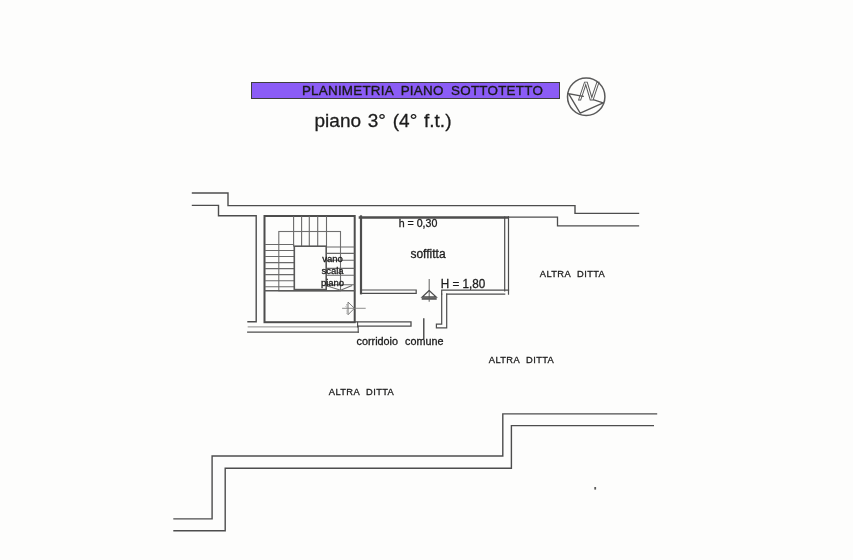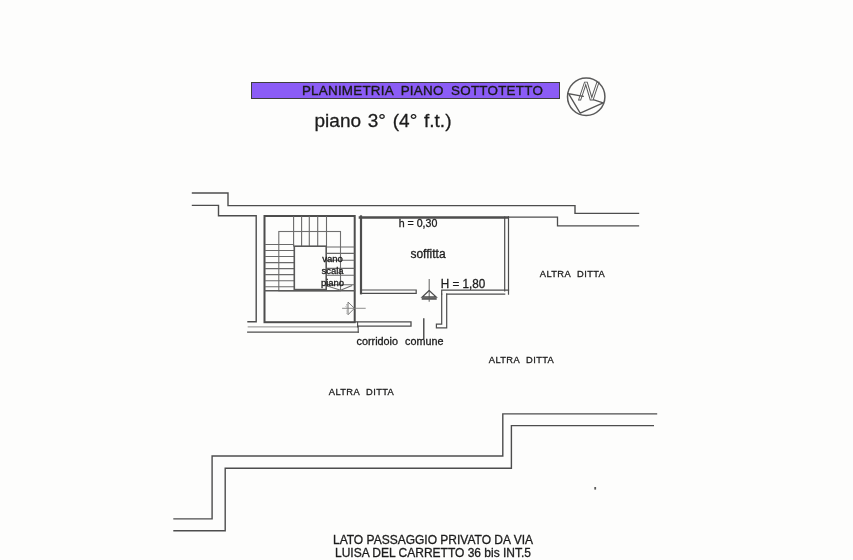--- a/index.html
+++ b/index.html
@@ -130,18 +130,14 @@
     <div>scala</div>
     <div>piano</div>
   </div>
 
   <div id="altra-right" class="txt altra">ALTRA DITTA</div>
   <div id="altra-mid" class="txt altra">ALTRA DITTA</div>
   <div id="altra-left" class="txt altra">ALTRA DITTA</div>
 
   <div id="door-tag">scala</div>
 
-  <div id="footer-caption" class="txt">
-    <div>LATO PASSAGGIO PRIVATO DA VIA</div>
-    <div>LUISA DEL CARRETTO 36 bis INT.5</div>
-  </div>
 
 </div>
 
 </body></html>

